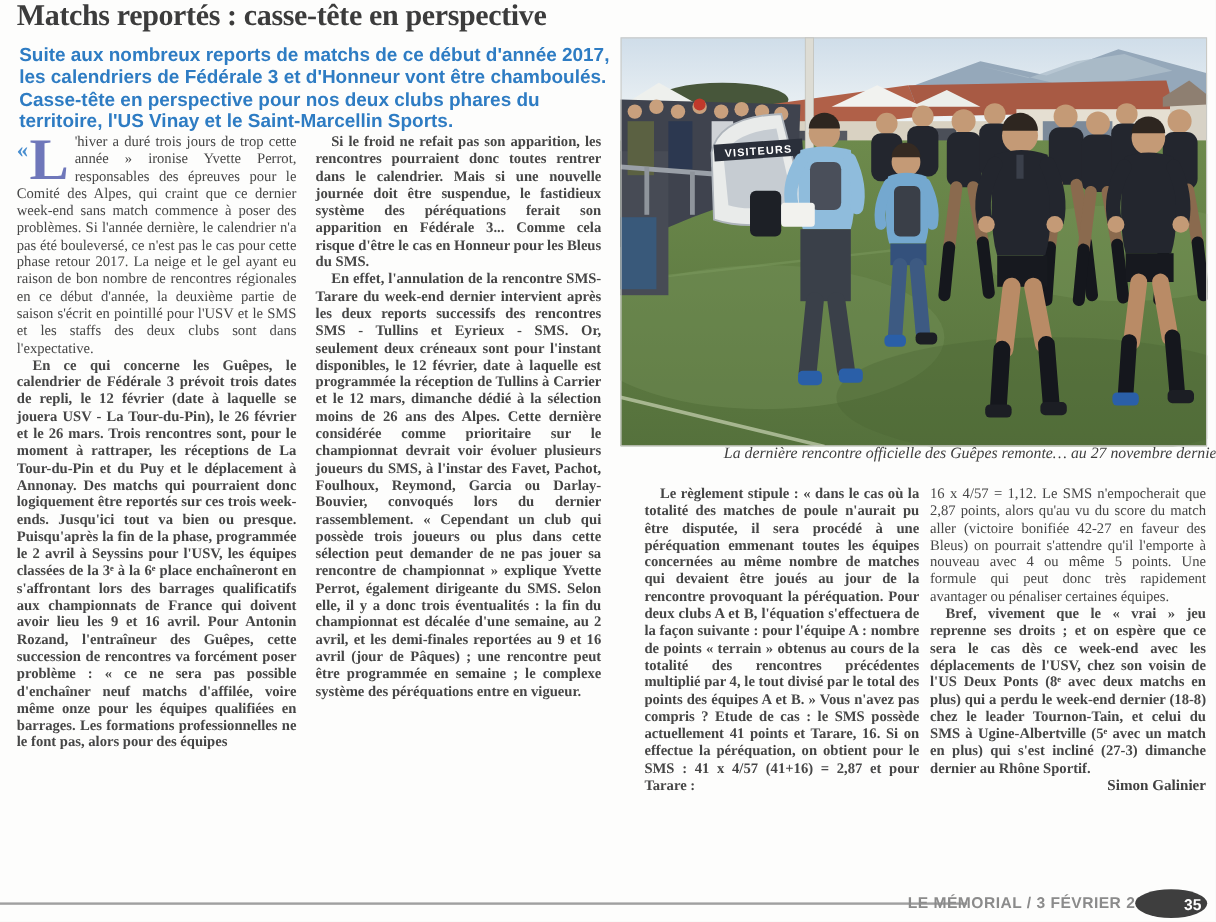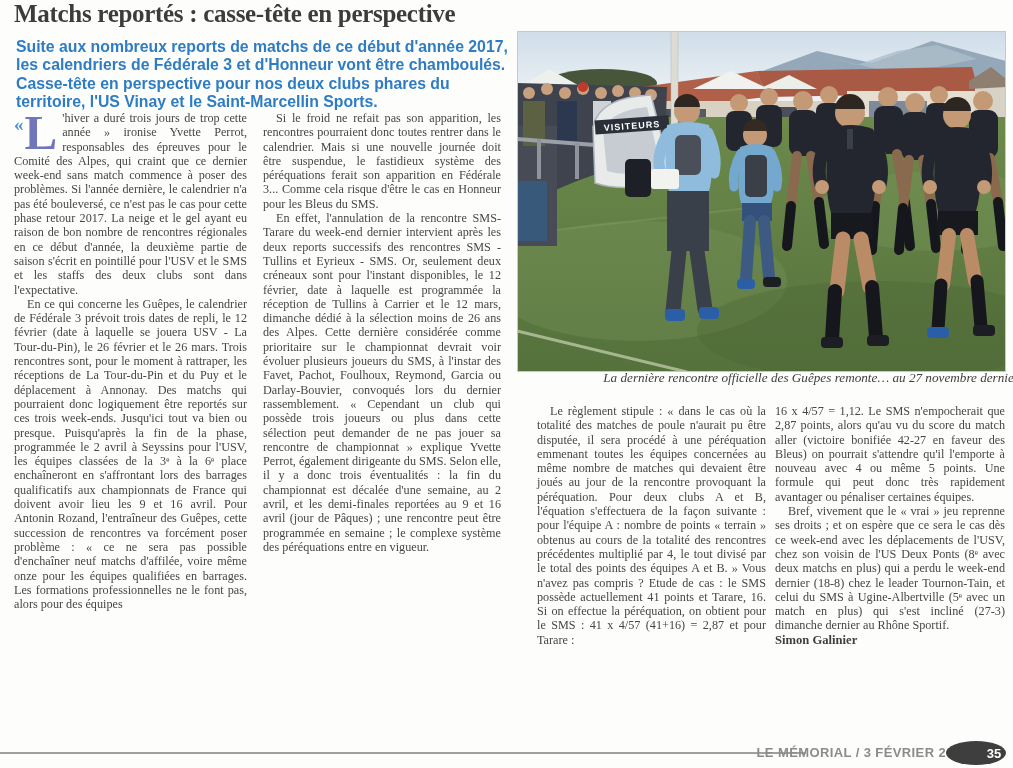--- a/index.html
+++ b/index.html
@@ -6,29 +6,29 @@
   body{width:1013px;height:768px;background:#f6f6f4;overflow:hidden;}
   .page{position:relative;width:1013px;height:768px;background:#fdfdfc;font-family:"Liberation Serif","DejaVu Serif",serif;}
   .headline{position:absolute;left:14px;top:0px;width:700px;margin:0;
     font-family:Liberation Serif, serif;font-size:25px;font-weight:700;
     color:#3c3c3c;letter-spacing:-0.3px;}
   .standfirst{position:absolute;left:14px;top:36px;width:500px;margin:2px;
     font-family:"Liberation Sans","DejaVu Sans",sans-serif;font-size:15.8px;font-weight:700;
     line-height:18.4px;color:#2e7cc3;}
   .col{position:absolute;font-size:12.2px;line-height:14.3px;color:#464646;text-align:justify;}
   .col p{margin:0;}
-  .col p.indent{text-indent:13px;}
+  .col p.indent{text-indent:13px;font-weight:bold;}
   .col1{left:14px;top:111px;width:233px;}
   .col2{left:263px;top:111px;width:238px;}
   .col3{left:537px;top:404px;width:229px;}
   .col4{left:775px;top:404px;width:230px;}
   .opener{float:left;margin:2px 5px 0 0;line-height:1;}
   .opener .g{font-size:19px;color:#4a8fd0;font-weight:700;vertical-align:18px;margin-right:1px;}
   .opener .dc{font-size:49px;color:#6f77ba;font-weight:600;line-height:40px;}
-  .byline{margin-top:3px;text-align:left;font-weight:700;font-size:12.6px;color:#3f3f3f;}
+  .byline{margin-top:3px;text-align:right;font-weight:700;font-size:12.6px;color:#3f3f3f;}
   .photo{position:absolute;left:517px;top:31px;width:489px;height:341px;background:#e8ecef;}
   .photo svg{display:block;}
   .caption{position:absolute;left:517px;top:357px;width:489px;margin:13px;text-align:right;
     font-style:italic;font-size:13.2px;color:#3e3e3e;}
   .footer-rule{position:absolute;left:0;top:752px;width:806px;border-top:2px solid #a0a0a0;}
   .footer-pub{position:absolute;right:44px;top:745px;
     font-family:"Liberation Sans","DejaVu Sans",sans-serif;font-size:13px;color:#8b8b8b;
     letter-spacing:0.4px;font-weight:600;}
   .page-circle{position:absolute;right:7px;top:741px;width:24px;height:24px;border-radius:50%;
     background:#3e3e3e;color:#ffffff;font-family:"Liberation Sans","DejaVu Sans",sans-serif;

